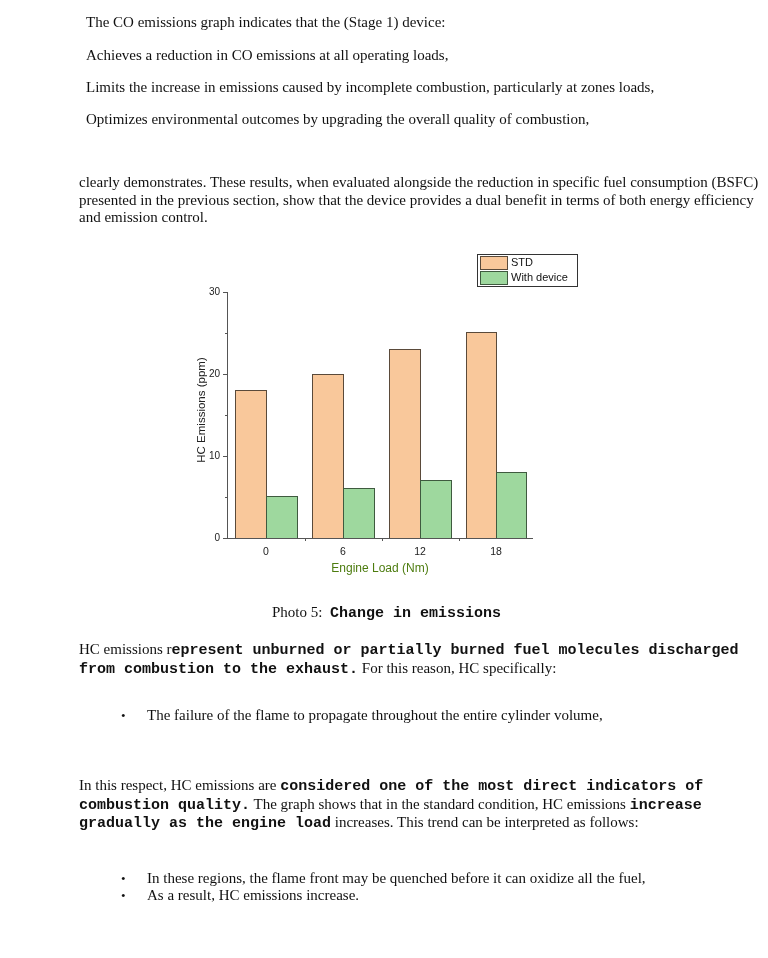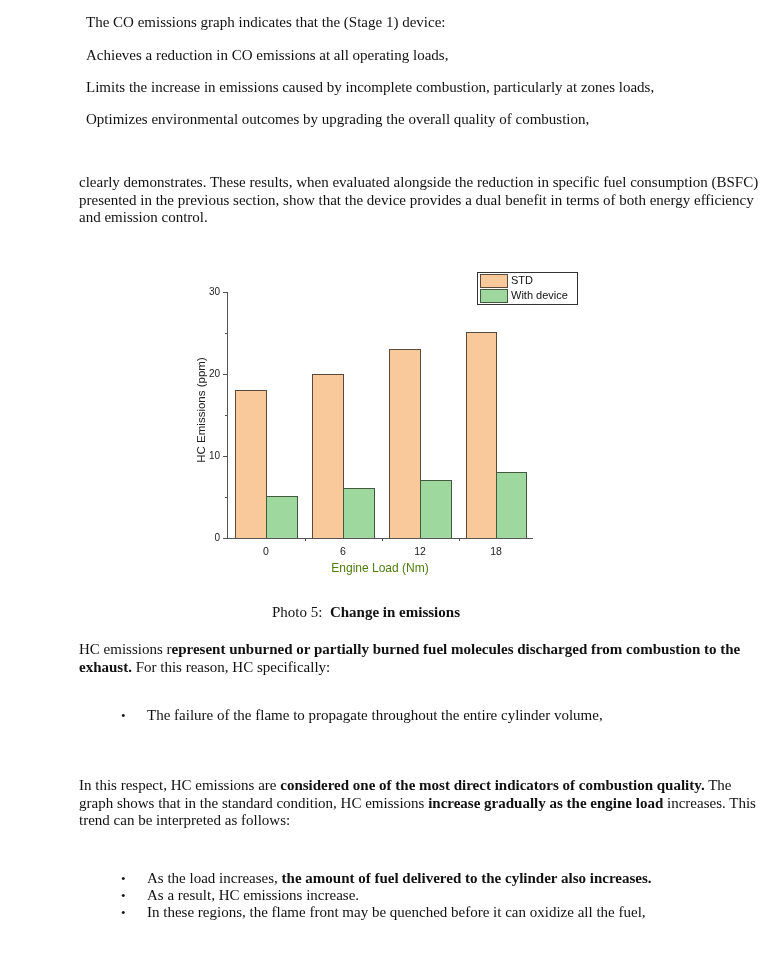--- a/index.html
+++ b/index.html
@@ -1,21 +1,21 @@
 <!DOCTYPE html>
 <html><head>
 <meta charset="utf-8">
 <style>
   html, body { margin: 0; padding: 0; background: #ffffff; }
   body { width: 768px; height: 958px; position: relative; overflow: hidden;
          font-family: "Liberation Serif", serif; color: #111; }
   .abs { position: absolute; }
   .line { font-size: 15px; line-height: 18px; white-space: nowrap; }
   .para { font-size: 15px; line-height: 17.5px; }
-  b { font-weight: bold; }
+  b { font-weight: bold; font-family: Liberation Mono, monospace; }
   .bullets { margin: 12px; padding: 0; list-style: none; }
   .bullets li { position: relative; padding-left: 26px; font-size: 15px; line-height: 17px; }
   .bullets li::before { content: "\2022"; position: absolute; left: 0; top: 0; font-size: 13px; }
   .sans { font-family: "Liberation Sans", sans-serif; }
   .tick-label { position: absolute; font-family: "Liberation Sans", sans-serif; font-size: 10px; color: #222; }
   .xlab { position: absolute; font-family: "Liberation Sans", sans-serif; font-size: 10.5px; color: #222; text-align: center; width: 30px; }
   .bar { position: absolute; box-sizing: border-box; border: 1px solid #5a4a3a; }
   .bar.std { background: #F9C89B; }
   .bar.dev { background: #9ED89E; border-color: #3f5a3f; }
 </style>
@@ -59,21 +59,21 @@
   <div class="abs" style="left:227px; top:538px; width:306px; height:1px; background:#555;"></div>
   <div class="abs" style="left:305px; top:538px; width:1px; height:3px; background:#555;"></div>
   <div class="abs" style="left:382px; top:538px; width:1px; height:3px; background:#555;"></div>
   <div class="abs" style="left:459px; top:538px; width:1px; height:3px; background:#555;"></div>
   <div class="xlab" style="left:251px; top:545px;">0</div>
   <div class="xlab" style="left:328px; top:545px;">6</div>
   <div class="xlab" style="left:405px; top:545px;">12</div>
   <div class="xlab" style="left:481px; top:545px;">18</div>
   <div class="abs sans" style="left:300px; top:561px; width:160px; text-align:center; font-size:12px; color:#4d7c0f;">Engine Load (Nm)</div>
 
-  <div class="abs" style="left:477px; top:272px; width:101px; height:33px; border:1px solid #333; box-sizing:border-box; background:#fff;">
+  <div class="abs" style="left:477px; top:254px; width:101px; height:33px; border:1px solid #333; box-sizing:border-box; background:#fff;">
     <div class="abs" style="left:2px; top:1px; width:28px; height:14px; background:#F9C89B; border:1px solid #5a4a3a; box-sizing:border-box;"></div>
     <div class="abs sans" style="left:33px; top:1px; font-size:11px; color:#111;">STD</div>
     <div class="abs" style="left:2px; top:16px; width:28px; height:14px; background:#9ED89E; border:1px solid #3f5a3f; box-sizing:border-box;"></div>
     <div class="abs sans" style="left:33px; top:16px; font-size:11px; color:#111;">With device</div>
   </div>
 </div>
 
 <div class="abs line" style="left:272px; top:603px;">
   <span>Photo 5:</span>&nbsp;
   <b>Change in emissions</b>
@@ -81,16 +81,15 @@
 
 <div class="abs para" style="left:79px; top:641px; width:685px;"><span>HC emissions r</span><b>epresent unburned or partially burned fuel molecules discharged from combustion to the exhaust.</b><span> For this reason, HC specifically:</span></div>
 
 <ul class="abs bullets" style="left:109px; top:695px; width:540px;">
   <li>The failure of the flame to propagate throughout the entire cylinder volume,</li>
 </ul>
 
 <div class="abs para" style="left:79px; top:777px; width:685px;"><span>In this respect, HC emissions are </span><b>considered one of the most direct indicators of combustion quality.</b><span> The graph shows that in the standard condition, HC emissions </span><b>increase gradually as the engine load</b><span> increases. This trend can be interpreted as follows:</span></div>
 
 <ul class="abs bullets" style="left:109px; top:858px; width:620px;">
-  <li><span>As the load increases, </span><b>the amount of fuel delivered to the cylinder also increases.</b></li>
+  <li><span>In these regions, the flame front may be quenched before it can oxidize all the fuel,</span></li>
   <li><span>As a result, HC emissions increase.</span></li>
-  <li><span>In these regions, the flame front may be quenched before it can oxidize all the fuel,</span></li>
 </ul>
 
 </body></html>

